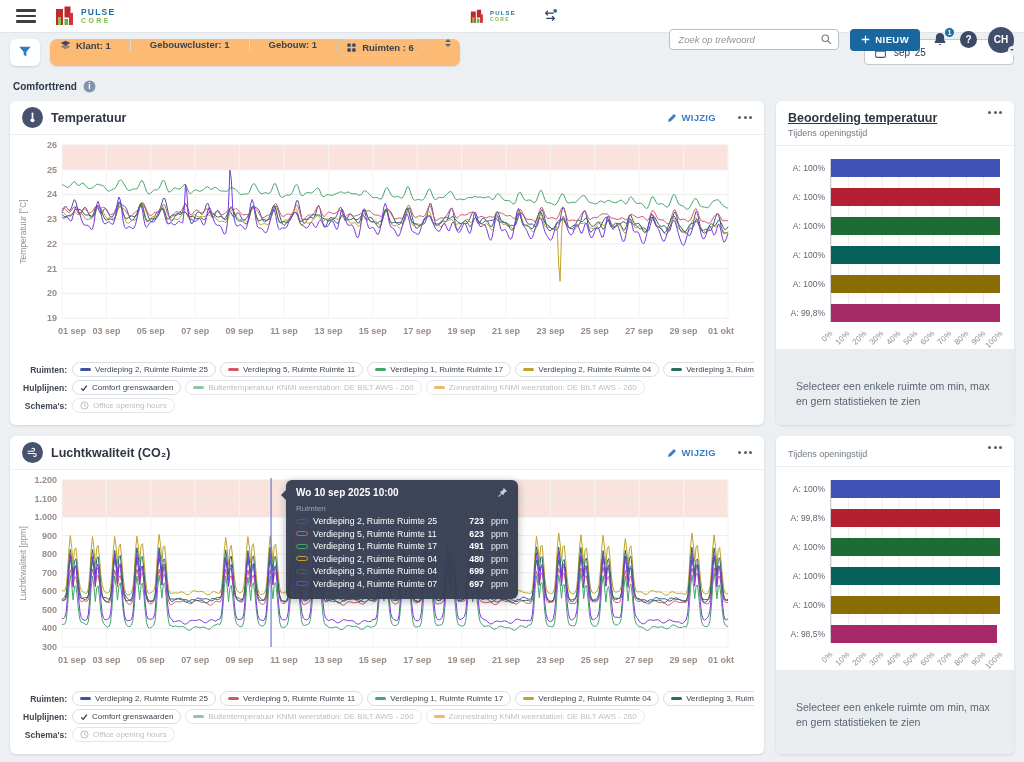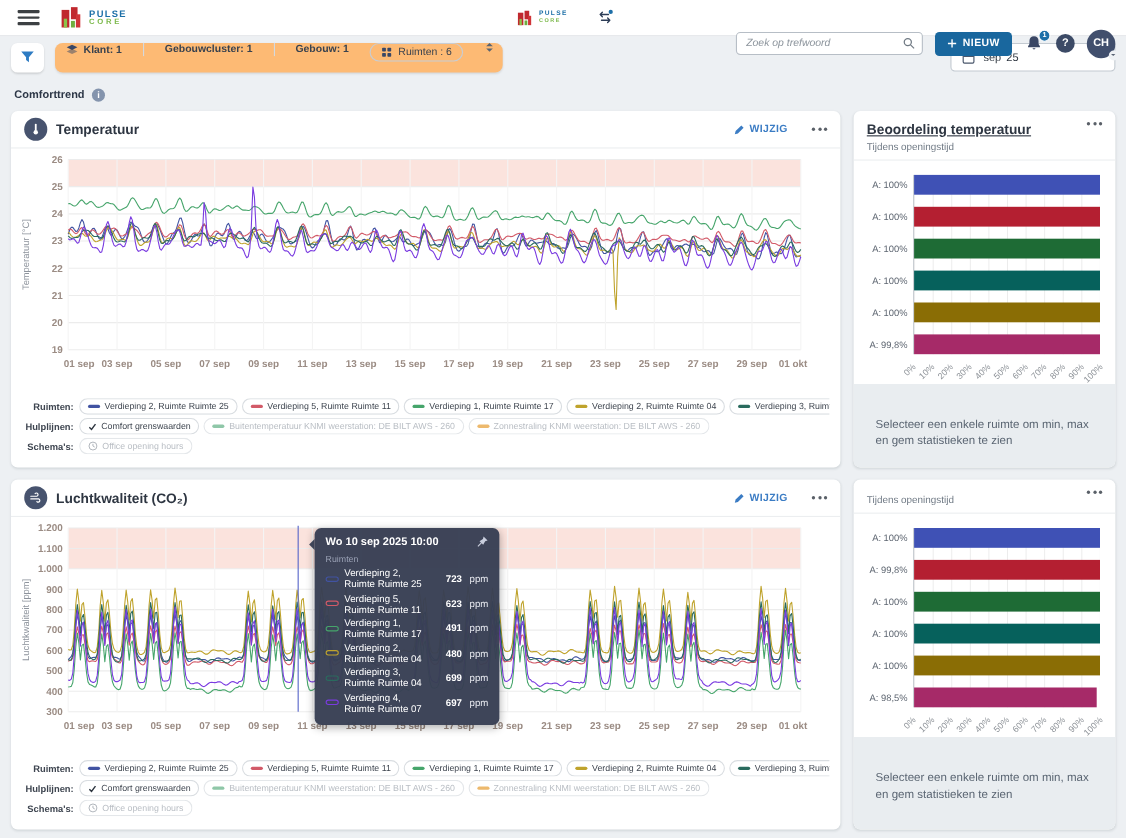--- a/index.html
+++ b/index.html
@@ -28,21 +28,21 @@
   .help{width:17px;height:17px;border-radius:50%;background:#3c4a66;color:#fff;font-size:10px;font-weight:700;display:flex;align-items:center;justify-content:center;cursor:pointer;}
   .avatar{width:26px;height:26px;border-radius:50%;background:#414f6d;color:#fff;font-size:10px;font-weight:700;display:flex;align-items:center;justify-content:center;position:relative;cursor:pointer;}
   .av-ch{position:absolute;right:-3px;bottom:-2px;width:9px;height:9px;background:#eef1f4;border-radius:50%;}
   .av-ch::after{content:'';position:absolute;left:2.2px;top:3.4px;border:2.4px solid transparent;border-top-color:#5b6575;}
   
   .filterbar{height:38px;display:flex;align-items:center;gap:10px;padding:0 10px;}
   .fbtn{width:30px;height:27px;background:#fff;border:none;border-radius:6px;box-shadow:0 1px 2px rgba(0,0,0,.14);display:flex;align-items:center;justify-content:center;cursor:pointer;}
   .fgroup{height:27px;background:#fdba74;border-radius:7px;box-shadow:0 1px 2px rgba(0,0,0,.1);display:flex;align-items:flex-start;gap:19px;padding:0 9px;}
   .chip{display:flex;align-items:center;gap:4px;font-size:9.5px;color:#39424e;font-weight:600;cursor:pointer;}
   .vsep{width:1px;height:12px;background:#d4d9de;}
-  .chip-oval{display:flex;align-items:center;gap:5px;border:1px solid #c8cdd4;border-radius:11px;padding:2px 9px;font-size:9.5px;font-weight:400;color:#39424e;cursor:pointer;}
+  .chip-oval{display:flex;align-items:center;gap:5px;border:1px solid #c8cdd4;border-radius:11px;padding:2px 9px;font-size:9.5px;font-weight:700;color:#39424e;cursor:pointer;}
   .sorter{display:flex;flex-direction:column;gap:2px;margin-left:2px;cursor:pointer;}
   .sorter i{border:3.4px solid transparent;display:block;width:0;height:0;}
   .sorter .up{border-bottom-color:#5b6470;border-top-width:0;}
   .sorter .dn{border-top-color:#5b6470;border-bottom-width:0;}
   .datebox{margin-left:auto;width:150px;height:26px;background:#fff;border:1px solid #c3cad1;border-radius:4px;display:flex;align-items:center;gap:7px;padding:0 9px;font-size:10px;color:#2f3741;cursor:pointer;}
   
   .page-head{display:flex;align-items:center;gap:6px;padding:9px 13px 8px;}
   .ptitle{font-size:10px;font-weight:800;color:#2c3646;}
   .row{display:flex;gap:12px;margin:0 10px;}
   .r1{height:324px;margin-bottom:11px;}
@@ -59,21 +59,21 @@
   .chart-zone{position:relative;padding:3px 6px 0;flex:none;}
   
   .legend{margin-top:auto;padding:2px 10px 9px;}
   .lrow{display:flex;align-items:center;margin:3px 0;}
   .llab{width:52px;text-align:right;font-weight:700;font-size:8.5px;color:#3e4550;padding-right:5px;flex:none;}
   .lpills{display:flex;gap:4px;flex-wrap:nowrap;overflow:hidden;}
   .pill{display:inline-flex;align-items:center;gap:4px;border:1px solid #d9dde1;border-radius:10px;padding:2px 7px;font-size:8px;color:#3f4650;background:#fff;white-space:nowrap;cursor:pointer;}
   .pill.off{color:#b9bec4;border-color:#e4e7ea;}
   .dash{width:11px;height:3px;border-radius:2px;flex:none;}
   
-  .tooltip{position:absolute;left:276px;top:10px;width:168px;background:rgba(56,63,84,.97);border-radius:6px;color:#fff;padding:7px 10px 8px;z-index:5;box-shadow:0 2px 8px rgba(0,0,0,.3);}
+  .tooltip{position:absolute;left:276px;top:10px;width:232px;background:rgba(56,63,84,.97);border-radius:6px;color:#fff;padding:7px 10px 8px;z-index:5;box-shadow:0 2px 8px rgba(0,0,0,.3);}
   .tooltip::before{content:'';position:absolute;left:-5px;top:10px;border:5px solid transparent;border-right-color:rgba(56,63,84,.97);border-left:0;}
   .tt-head{display:flex;justify-content:space-between;align-items:center;font-size:10px;font-weight:700;}
   .tt-sec{font-size:8px;color:#9aa1b5;margin:6px 0 3px;}
   .tt-row{display:grid;grid-template-columns:17px 1fr 28px 24px;align-items:center;font-size:8.8px;margin:2.5px 0;}
   .tt-pill{width:12px;height:5px;border-radius:3px;border:1.5px solid;}
   .tt-val{text-align:right;font-weight:600;}
   .tt-unit{text-align:right;color:#e8eaf0;}
   
   .rhead{display:flex;justify-content:space-between;align-items:flex-start;padding:10px 12px 7px;border-bottom:1px solid #eceef0;flex:none;}
   .rtitle{font-size:12.5px;font-weight:700;color:#2e3642;text-decoration:underline;}

